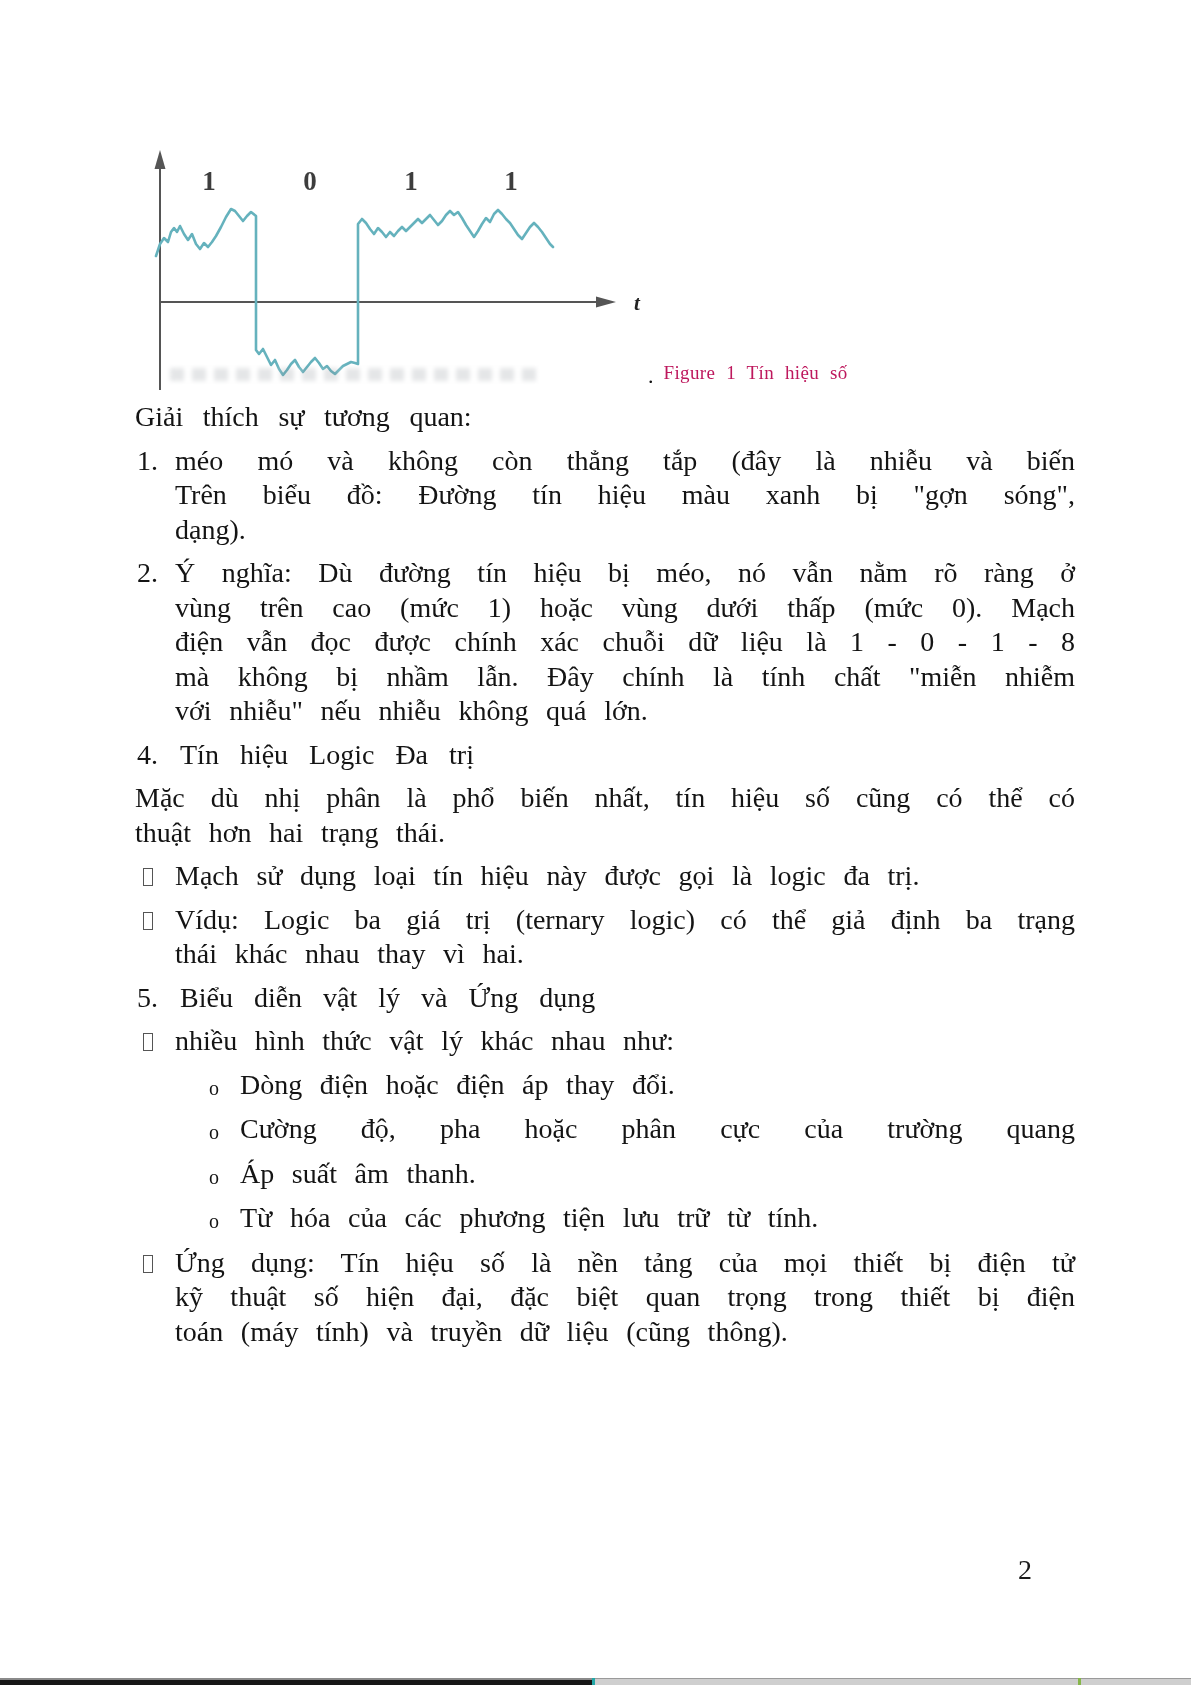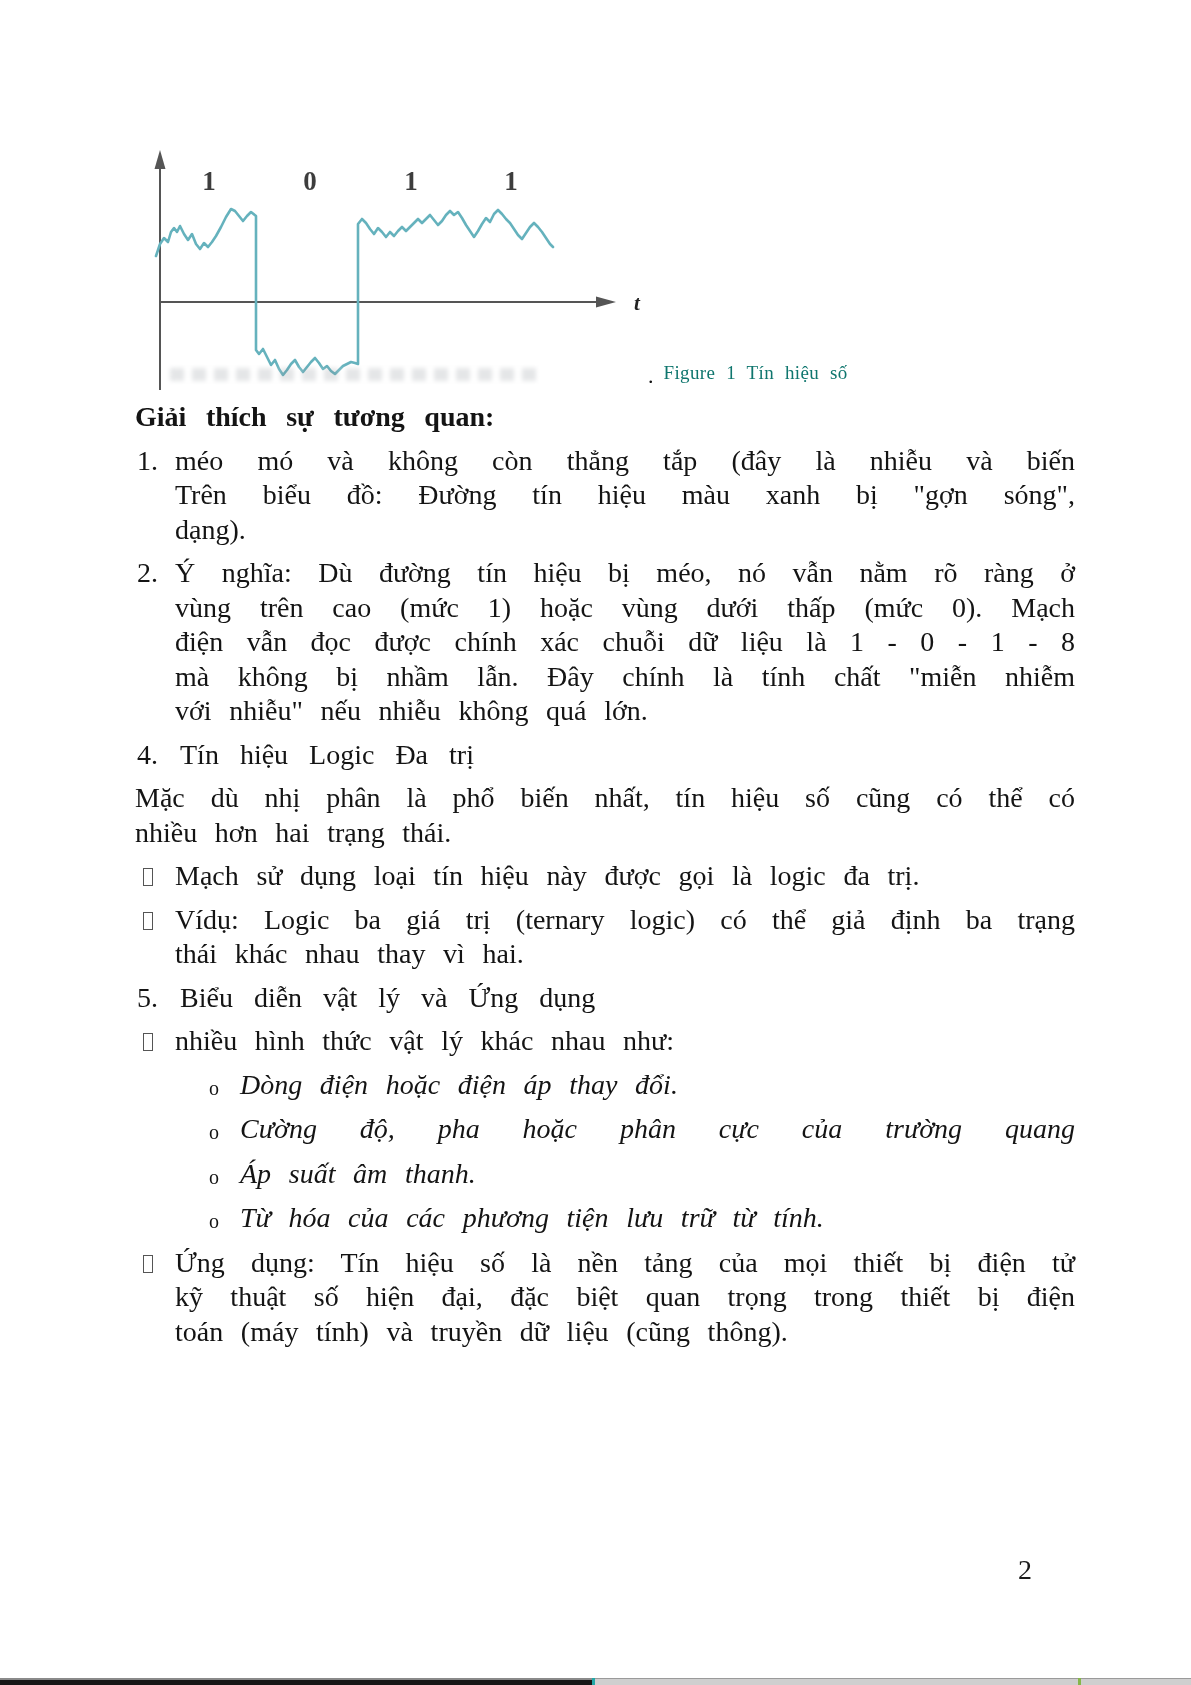--- a/index.html
+++ b/index.html
@@ -6,33 +6,33 @@
   .page{position:relative;width:1191px;height:1685px;background:#ffffff;overflow:hidden;
         font-family:"Liberation Serif","DejaVu Serif",serif;color:#141414;}
 
   
   .figure{position:absolute;left:140px;top:128px;width:520px;height:268px;}
   .figure svg{display:block;}
   .smudge{position:absolute;left:30px;top:240px;width:370px;height:13px;opacity:.22;filter:blur(2px);
           background:repeating-linear-gradient(90deg,#8a9097 0 14px,#ffffff 14px 22px);}
   .caption{position:absolute;left:648px;top:362px;white-space:nowrap;}
   .cap-dot{font-size:22px;color:#111;vertical-align:-4px;margin-right:10px;}
-  .cap-text{font-size:19px;color:#0f766e;word-spacing:0.3em;letter-spacing:.02em;margin-top:24px;}
+  .cap-text{font-size:19px;color:#be185d;word-spacing:0.3em;letter-spacing:.02em;margin-top:24px;}
 
   
   .col{position:absolute;left:135px;top:400px;width:940px;font-size:28px;line-height:34.5px;}
   .block{margin-bottom:9px;}
-  .hd{word-spacing:0.45em;font-weight:bold;}
+  .hd{word-spacing:0.45em;}
   .li{position:relative;}
   .li .marker{position:absolute;left:2px;top:0;}
   .li .body{padding-left:40px;}
   .heading .body{padding-left:45px;word-spacing:0.5em;}
   .sub{margin-bottom:10px;}
   .sub .marker{left:74px;top:3px;font-size:20px;}
-  .sub .body{padding-left:105px;font-style:italic;}
+  .sub .body{padding-left:105px;}
   .jl{text-align:justify;text-align-last:justify;}
   .ll{word-spacing:0.38em;}
   .tofu{position:absolute;left:8px;top:9px;width:8px;height:16px;border:1px solid #555;background:transparent;}
 
   
   .pgnum{position:absolute;left:1018px;top:1554px;font-size:28px;color:#1a1a1a;}
 
   
   .bottombar{position:absolute;left:0;top:1678px;width:1191px;height:7px;}
   .bar-dark{position:absolute;left:0;top:0;width:592px;height:7px;
@@ -103,21 +103,21 @@
       </div>
     </div>
 
     <div class="block li heading">
       <span class="marker">4.</span>
       <div class="body">Tín hiệu Logic Đa trị</div>
     </div>
 
     <div class="block">
       <div class="jl">Mặc dù nhị phân là phổ biến nhất, tín hiệu số cũng có thể có</div>
-      <div class="ll">nhiều hơn hai trạng thái.</div>
+      <div class="ll">thuật hơn hai trạng thái.</div>
     </div>
 
     <div class="block li">
       <span class="tofu"></span>
       <div class="body">
         <div class="ll">Mạch sử dụng loại tín hiệu này được gọi là logic đa trị.</div>
       </div>
     </div>
 
     <div class="block li">

